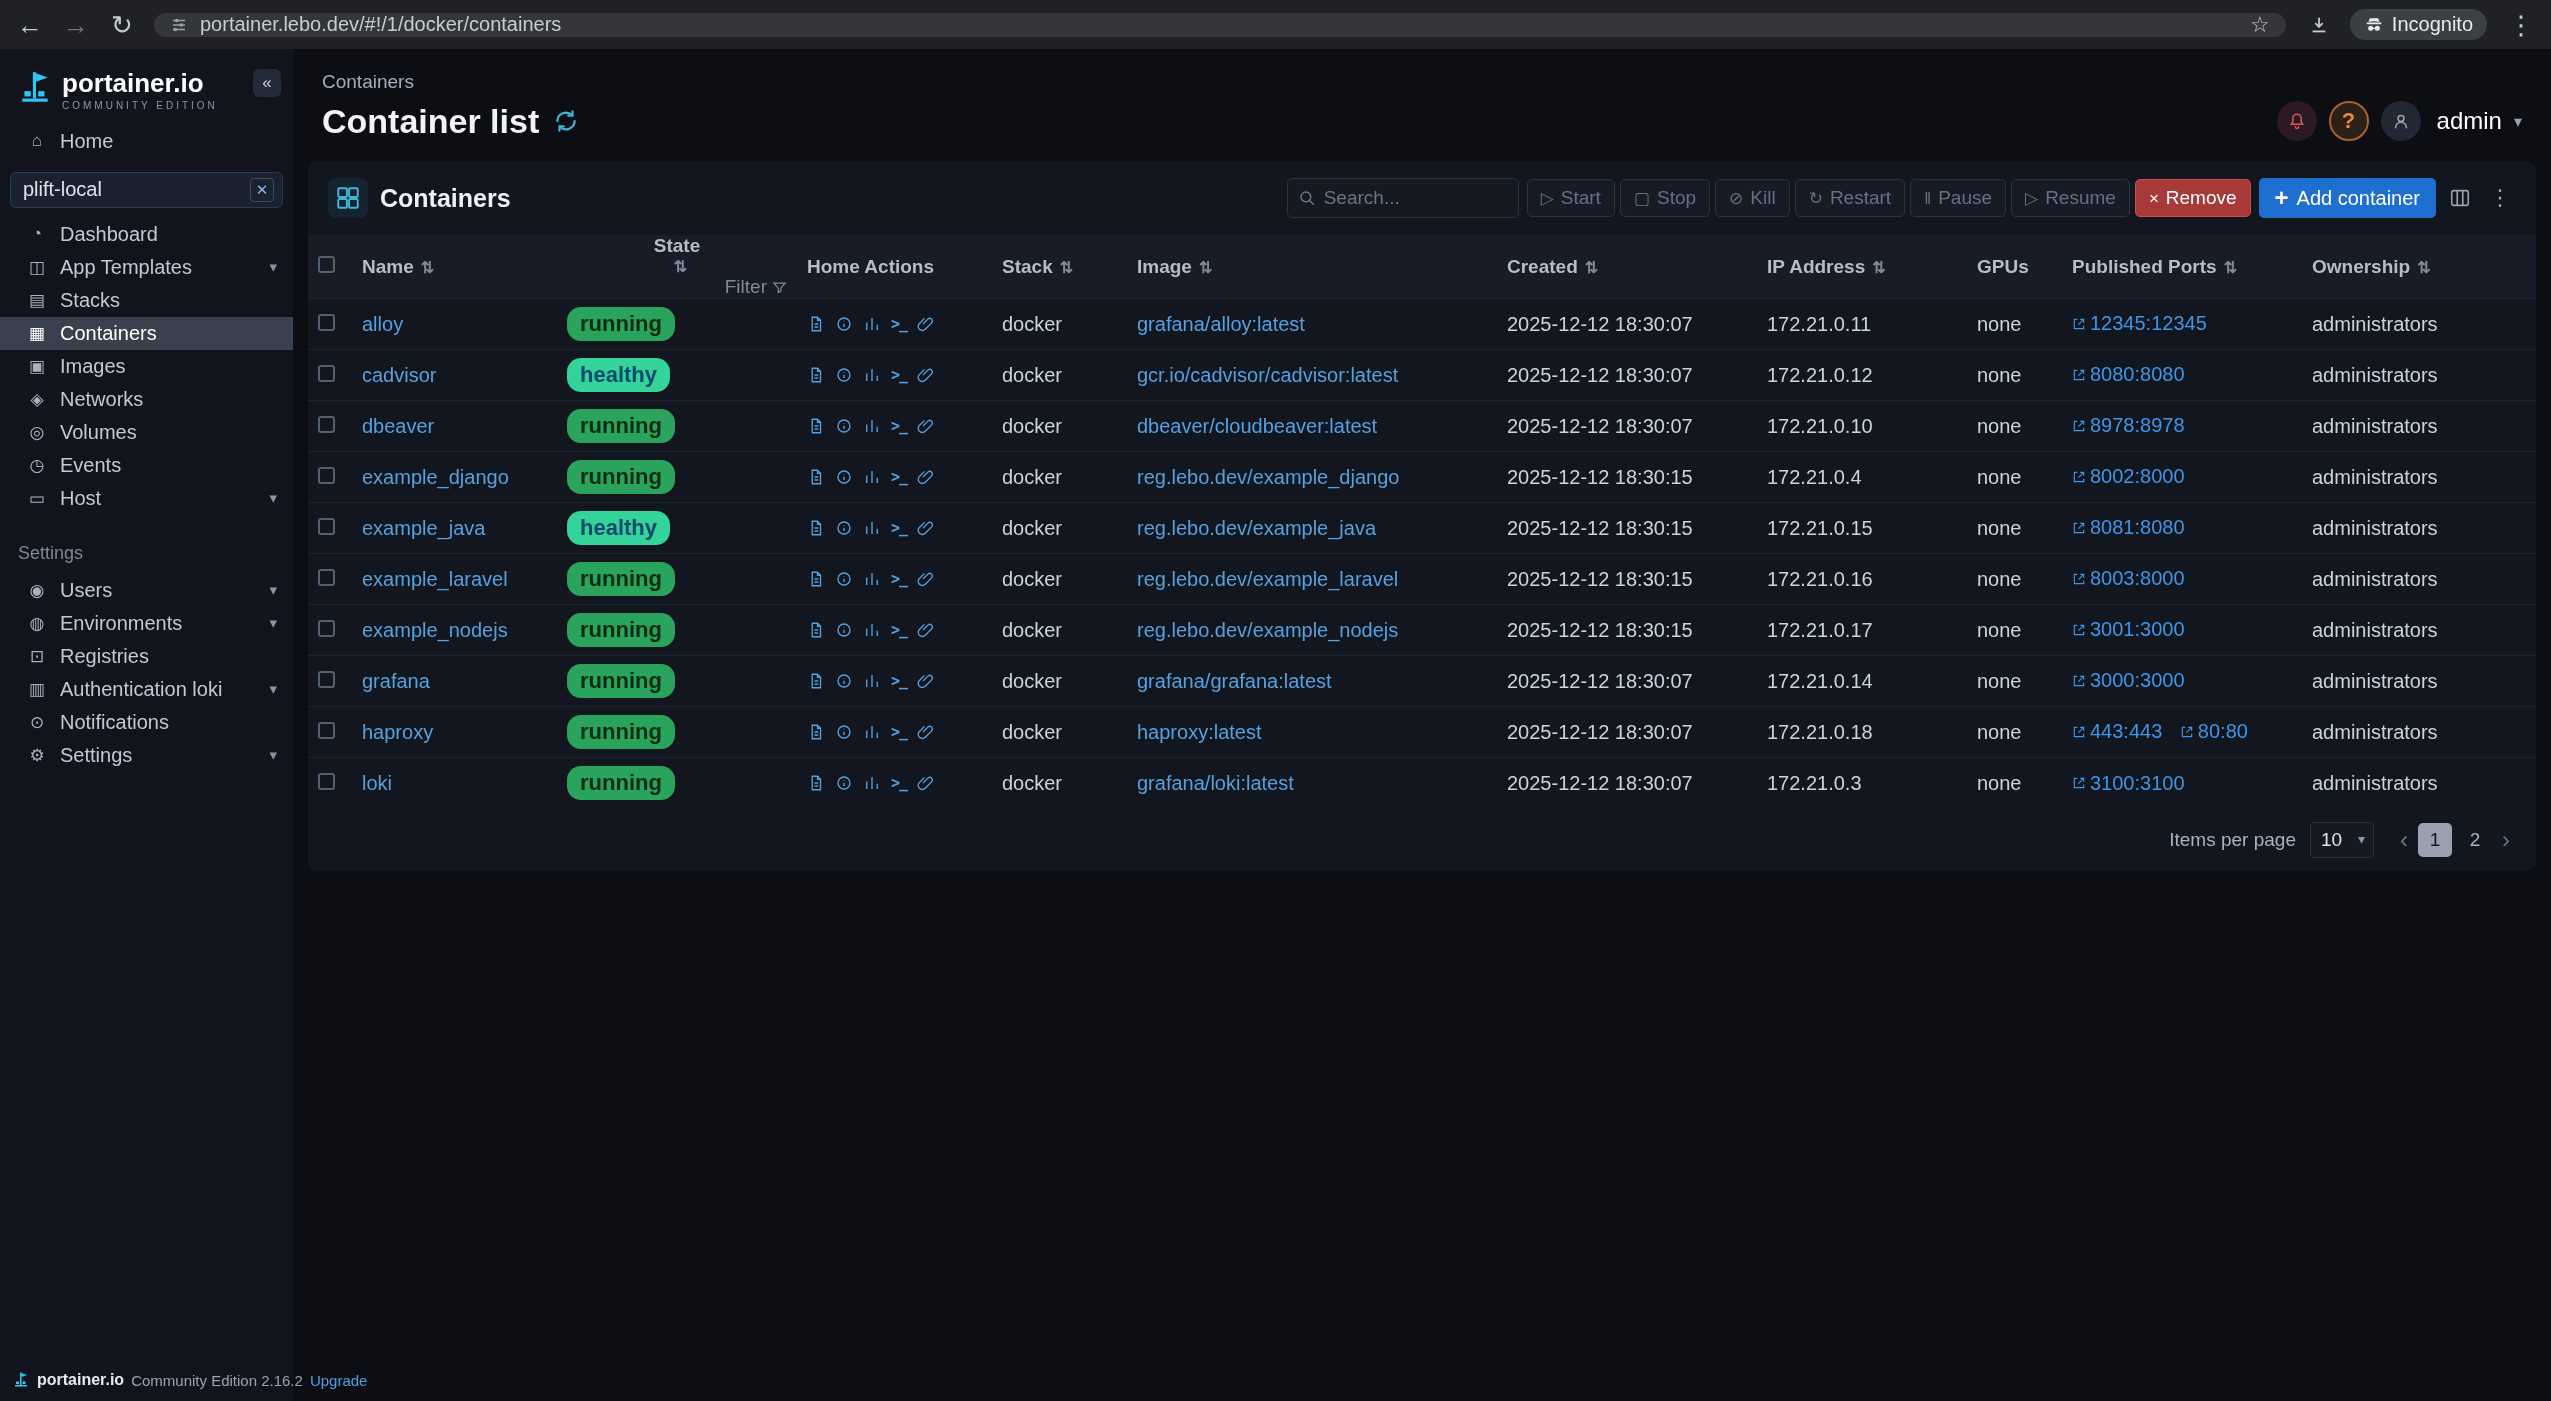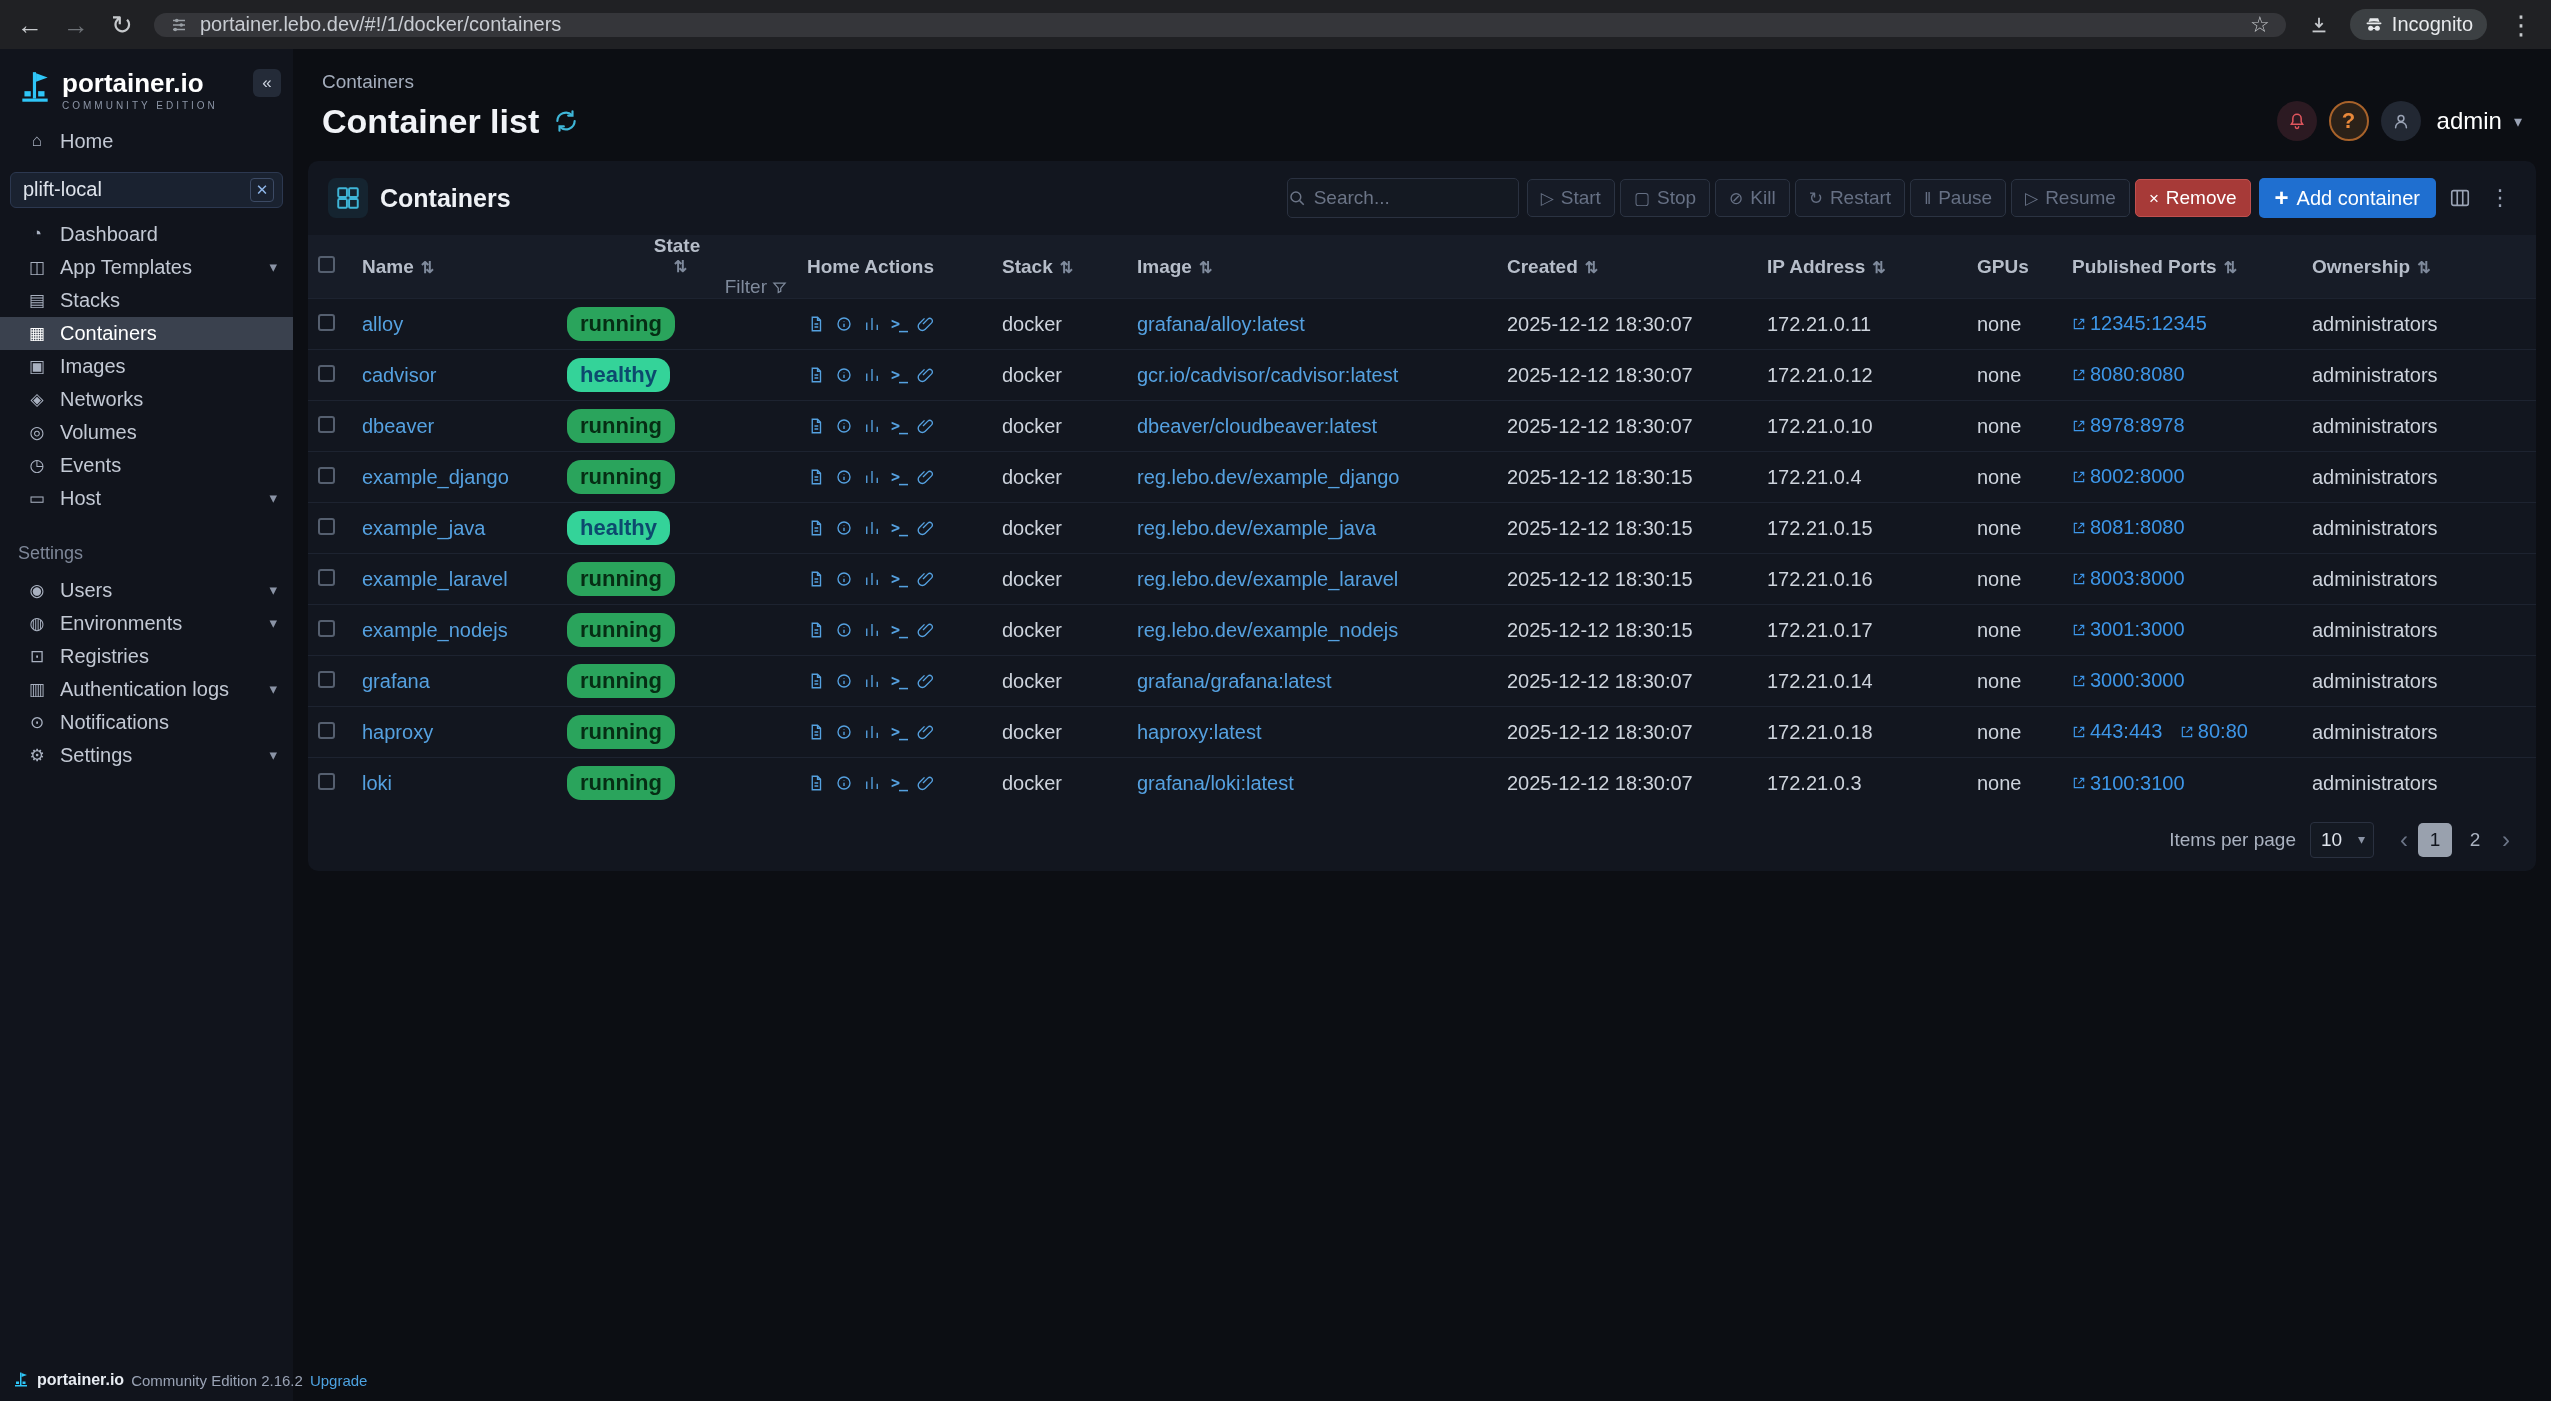--- a/index.html
+++ b/index.html
@@ -59,21 +59,21 @@
   .admin-name { color:#ffffff; font-size:24px; margin-left:4px; cursor:pointer; }
   .admin-caret { color:#9aa3b5; font-size:16px; cursor:pointer; }
 
   
   .card { background:#12161f; border-radius:10px; overflow:hidden; }
   .card-header { height:74px; display:flex; align-items:center; padding:0 20px; gap:12px; }
   .widget-icon { width:40px; height:40px; border-radius:8px; background:#152430; display:flex; align-items:center; justify-content:center; }
   .widget-title { font-size:25px; font-weight:bold; color:#eef1f5; }
   .toolbar { margin-left:auto; display:flex; align-items:center; gap:8px; }
   .search-box { width:232px; height:40px; background:#141922; border:1px solid #2a3140; border-radius:5px;
-    display:flex; align-items:center; gap:8px; padding:0 0; }
+    display:flex; align-items:center; gap:8px; padding:0 10px; }
   .search-box input { background:transparent; border:none; outline:none; color:#c2c9d4; font-size:19px; width:100%; font-family:inherit; }
   .search-box input::placeholder { color:#6b7486; }
   .btn-group { display:flex; gap:5px; }
   .t-btn { height:38px; display:flex; align-items:center; gap:7px; padding:0 13px; background:#161b26;
     border:1px solid #2b3342; border-radius:5px; color:#667084; font-size:19px; }
   .t-btn .tb-icon { font-size:17px; line-height:1; }
   .t-btn.danger { background:var(--danger,#a73a38); border-color:#c0504f; color:#fff; }
   .add-btn { height:40px; display:flex; align-items:center; gap:8px; padding:0 16px; background:var(--accent,#1f6fd0);
     border:none; border-radius:5px; color:#fff; font-size:20px; }
   .add-btn .plus { font-size:24px; line-height:1; font-weight:bold; }
@@ -256,21 +256,21 @@
   </div>
 
   <div class="nav-item">
     <span class="ni-icon">⊡</span>
     <span class="ni-label">Registries</span>
     <span class="chev" style="visibility: hidden;">▾</span>
   </div>
 
   <div class="nav-item">
     <span class="ni-icon">▥</span>
-    <span class="ni-label">Authentication logs</span>
+    <span class="ni-label">Authentication loki</span>
     <span class="chev">▾</span>
   </div>
 
   <div class="nav-item">
     <span class="ni-icon">⊙</span>
     <span class="ni-label">Notifications</span>
     <span class="chev" style="visibility: hidden;">▾</span>
   </div>
 
   <div class="nav-item">

